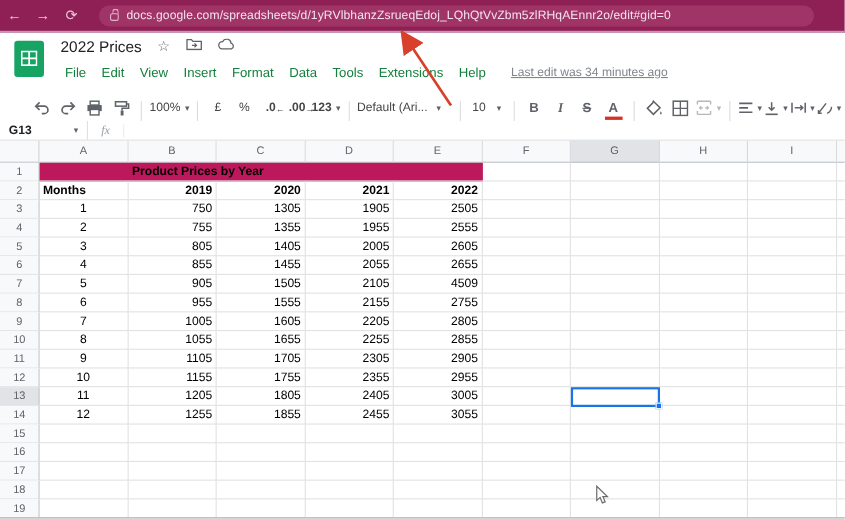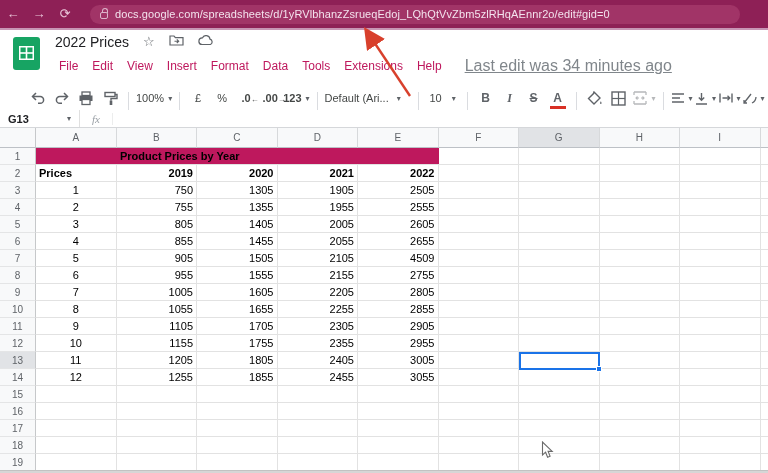--- a/index.html
+++ b/index.html
@@ -22,22 +22,22 @@
 
   
   .docbar { position:absolute; top:30px; left:0; width:689px; height:48px; background:#fff; }
   .logo { position:absolute; left:13px; top:7px; width:27px; height:33px;
     background:#17a463; border-radius:3px; }
   .logo-grid { position:absolute; left:6px; top:9px; width:15px; height:14px; }
   .title-row { position:absolute; left:55px; top:4px; display:flex; align-items:center; gap:14px; }
   .doc-title { font-size:14px; color:#202124; }
   .mini-ic { color:#5f6368; font-size:13px; line-height:16px; }
   .menu-row { position:absolute; left:52px; top:27px; display:flex; align-items:center; }
-  .menu-item { font-size:12px; color:#be185d; padding:2px 7px; cursor:default; }
-  .last-edit { font-size:16px; color:#80868b; text-decoration:underline; margin-left:16px; }
+  .menu-item { font-size:12px; color:#15803d; padding:2px 7px; cursor:default; }
+  .last-edit { font-size:11px; color:#80868b; text-decoration:underline; margin-left:16px; }
 
   
   .toolbar { position:absolute; top:78px; left:0; width:768px; height:32px; background:#fff;
     display:flex; align-items:flex-end; padding-left:26px; color:#5f6368; }
   .tb { display:flex; align-items:center; justify-content:center; height:24px;
     min-width:22px; margin:0 1px; font-size:12px; color:#444746; }
   .tb svg { display:block; }
   .tb-txt { font-size:11px; color:#444746; }
   .sep { width:1px; height:18px; background:#dadce0; margin:0 6px; }
   .caret { font-size:8px; color:#5f6368; margin-left:4px; }
@@ -292,21 +292,21 @@
           <div class="row-hdr">1</div>
           <div class="cell title-cell" style="width: 402.5px; background: #be185d;">Product Prices by Year</div>
           <div class="cell"></div>
           <div class="cell"></div>
           <div class="cell"></div>
           <div class="cell"></div>
           <div class="cell sliver"></div>
         </div>
         <div class="g-row">
           <div class="row-hdr">2</div>
-          <div class="cell bold left">Prices</div>
+          <div class="cell bold left">Months</div>
           <div class="cell bold right">2019</div>
           <div class="cell bold right">2020</div>
           <div class="cell bold right">2021</div>
           <div class="cell bold right">2022</div>
           <div class="cell"></div>
           <div class="cell"></div>
           <div class="cell"></div>
           <div class="cell"></div>
           <div class="cell sliver"></div>
         </div>

